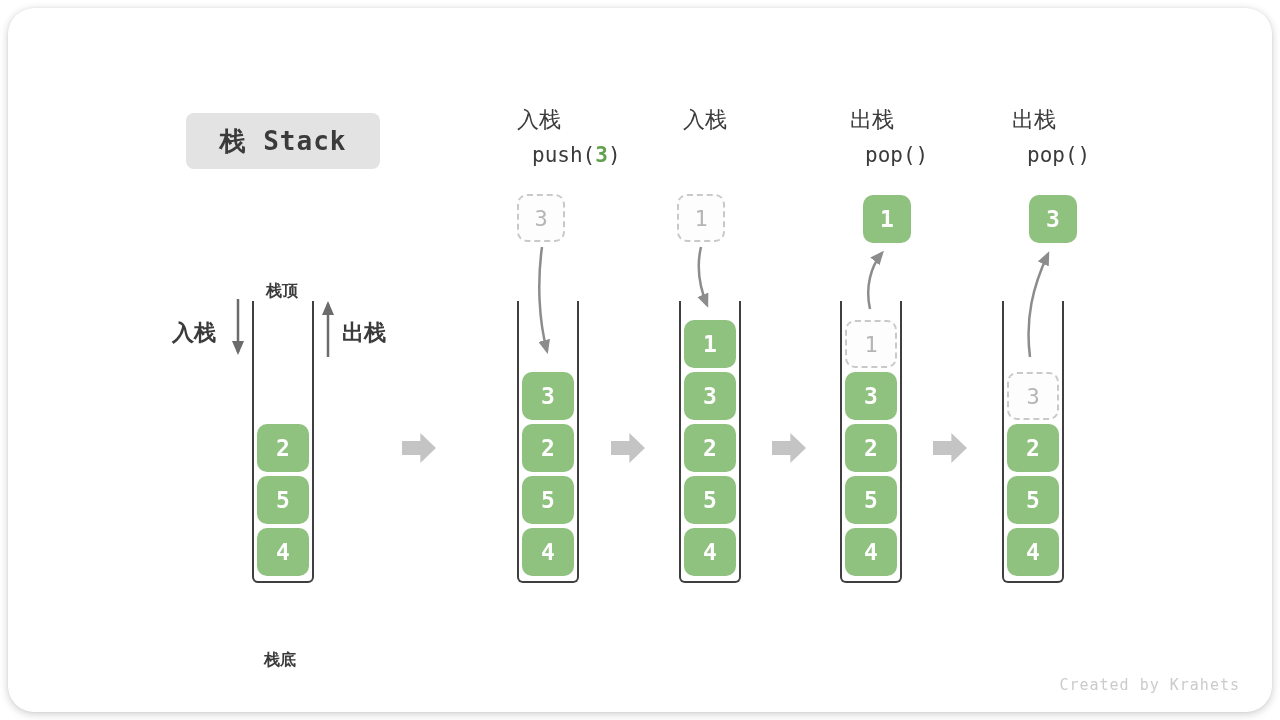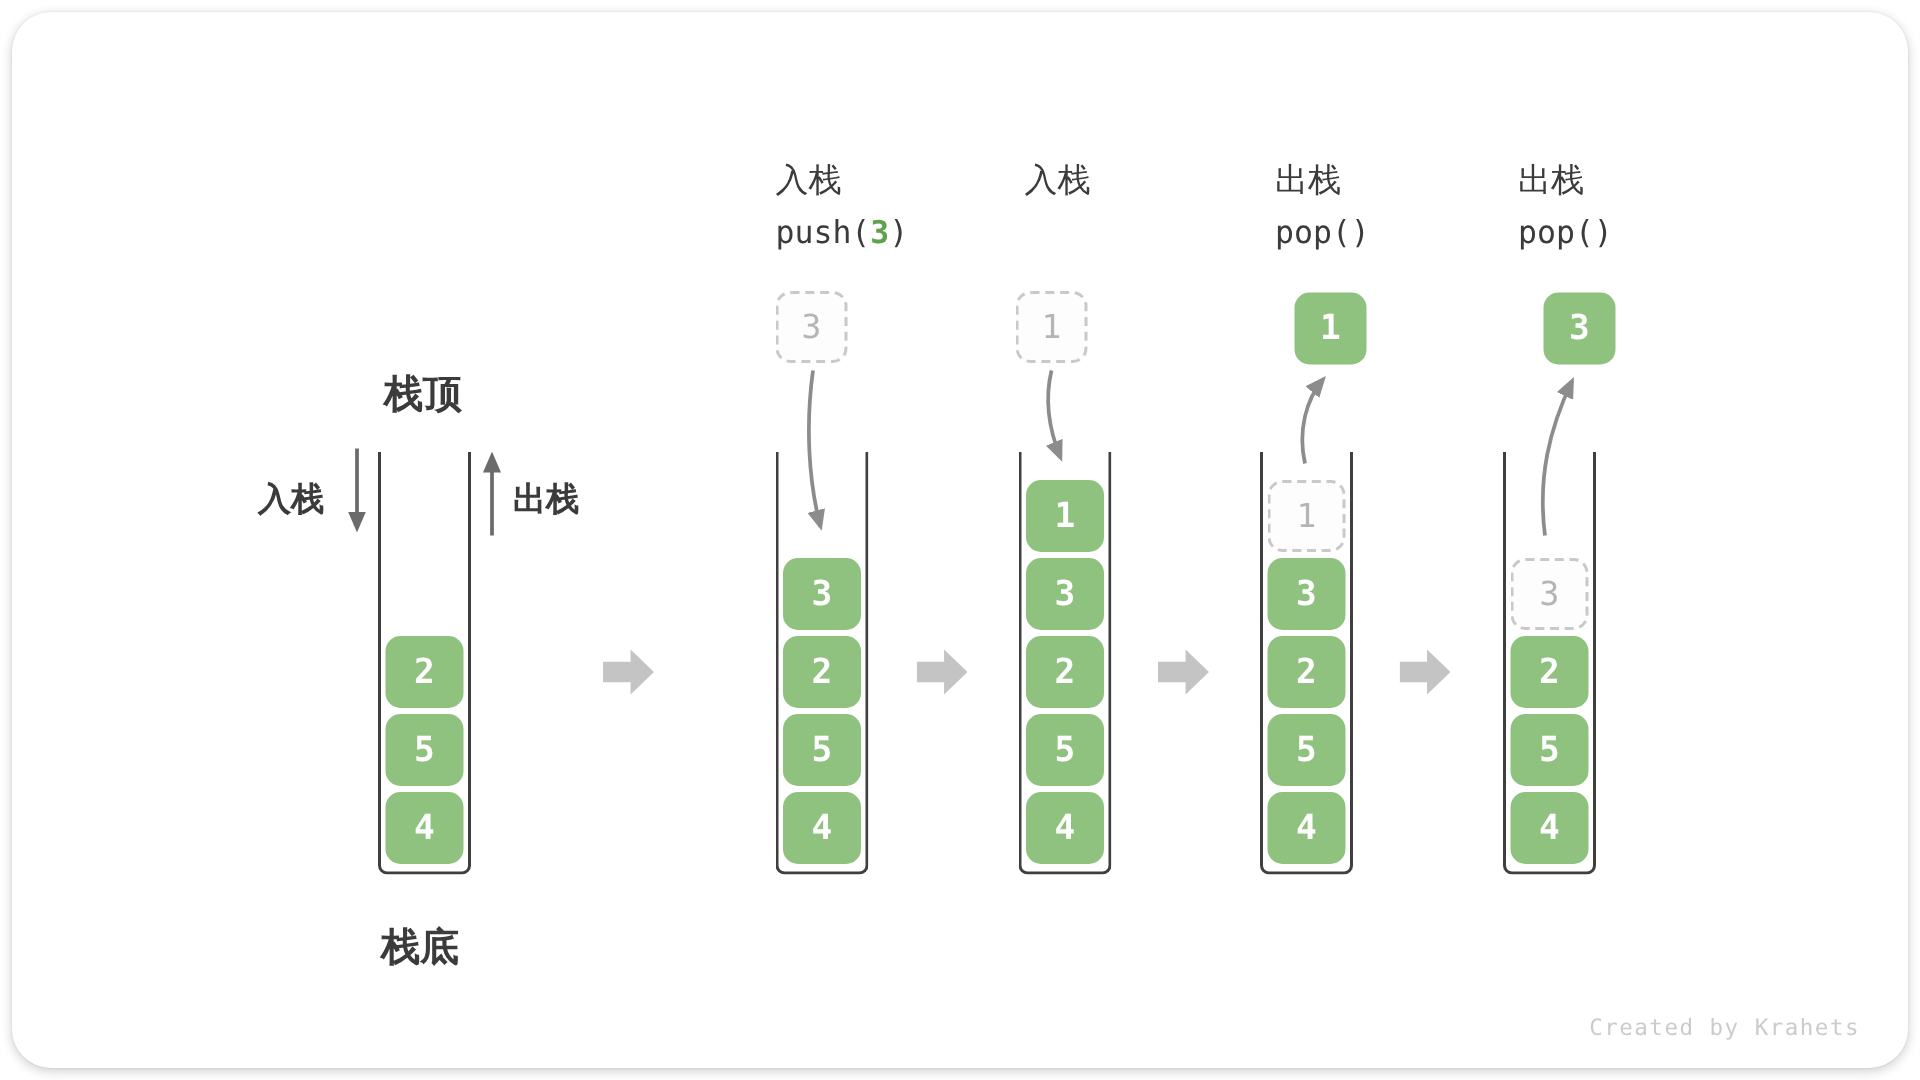--- a/index.html
+++ b/index.html
@@ -24,26 +24,26 @@
           box-shadow:0 2px 8px rgba(0,0,0,0.20), 0 0 2px rgba(0,0,0,0.08); }
 
   .title-box { position:absolute; left:186px; top:113px; width:194px; height:56px;
                background:var(--title-bg); border-radius:8px;
                display:flex; align-items:center; justify-content:center;
                font:bold 26px "DejaVu Sans Mono", monospace; color:var(--ink);
                letter-spacing:1px; }
 
   .op-label { position:absolute; top:106px; width:170px; color:var(--ink); }
   .op-name  { font-size:22px; line-height:28px; }
-  .op-code  { font:21px "DejaVu Sans Mono", monospace; line-height:28px; margin-top:7px; }
+  .op-code  { font:21px "DejaVu Sans Mono", monospace; line-height:28px; margin-top:7px;margin-left:15px; }
   .op-code .arg { color:var(--green-dark); font-weight:bold; }
 
   .side-label { position:absolute; font-weight:bold; font-size:22px; color:var(--ink); }
   .cap-label  { position:absolute; width:104px; text-align:center;
-                font-weight:bold; font-size:26px; color:var(--ink); }
+                font-weight:bold; font-size:16px; color:var(--ink);margin-top:36px; }
 
   .stack-frame { position:absolute; top:301px; width:62px; height:282px;
                  background:#ffffff;
                  border-left:2px solid var(--frame);
                  border-right:2px solid var(--frame);
                  border-bottom:2px solid var(--frame);
                  border-radius:0 0 6px 6px; }
 
   .cell { position:absolute; width:52px; height:48px; border-radius:10px;
           background:var(--green); color:#ffffff;
@@ -69,20 +69,21 @@
   .watermark { position:absolute; right:40px; top:676px;
                font:15px "DejaVu Sans Mono", monospace; color:var(--watermark);
                letter-spacing:1px; }
 </style>
 </head>
 <body>
 
 <div class="stage">
   <div class="card"></div>
 
+  <div class="title-box">栈 Stack</div>
 
   <div class="op-label" style="left:517px">
     <div class="op-name">入栈</div>
     <div class="op-code"><span>push(</span><span class="arg">3</span><span>)</span></div>
   </div>
   <div class="op-label" style="left:683px">
     <div class="op-name">入栈</div>
   </div>
   <div class="op-label" style="left:850px">
     <div class="op-name">出栈</div>

